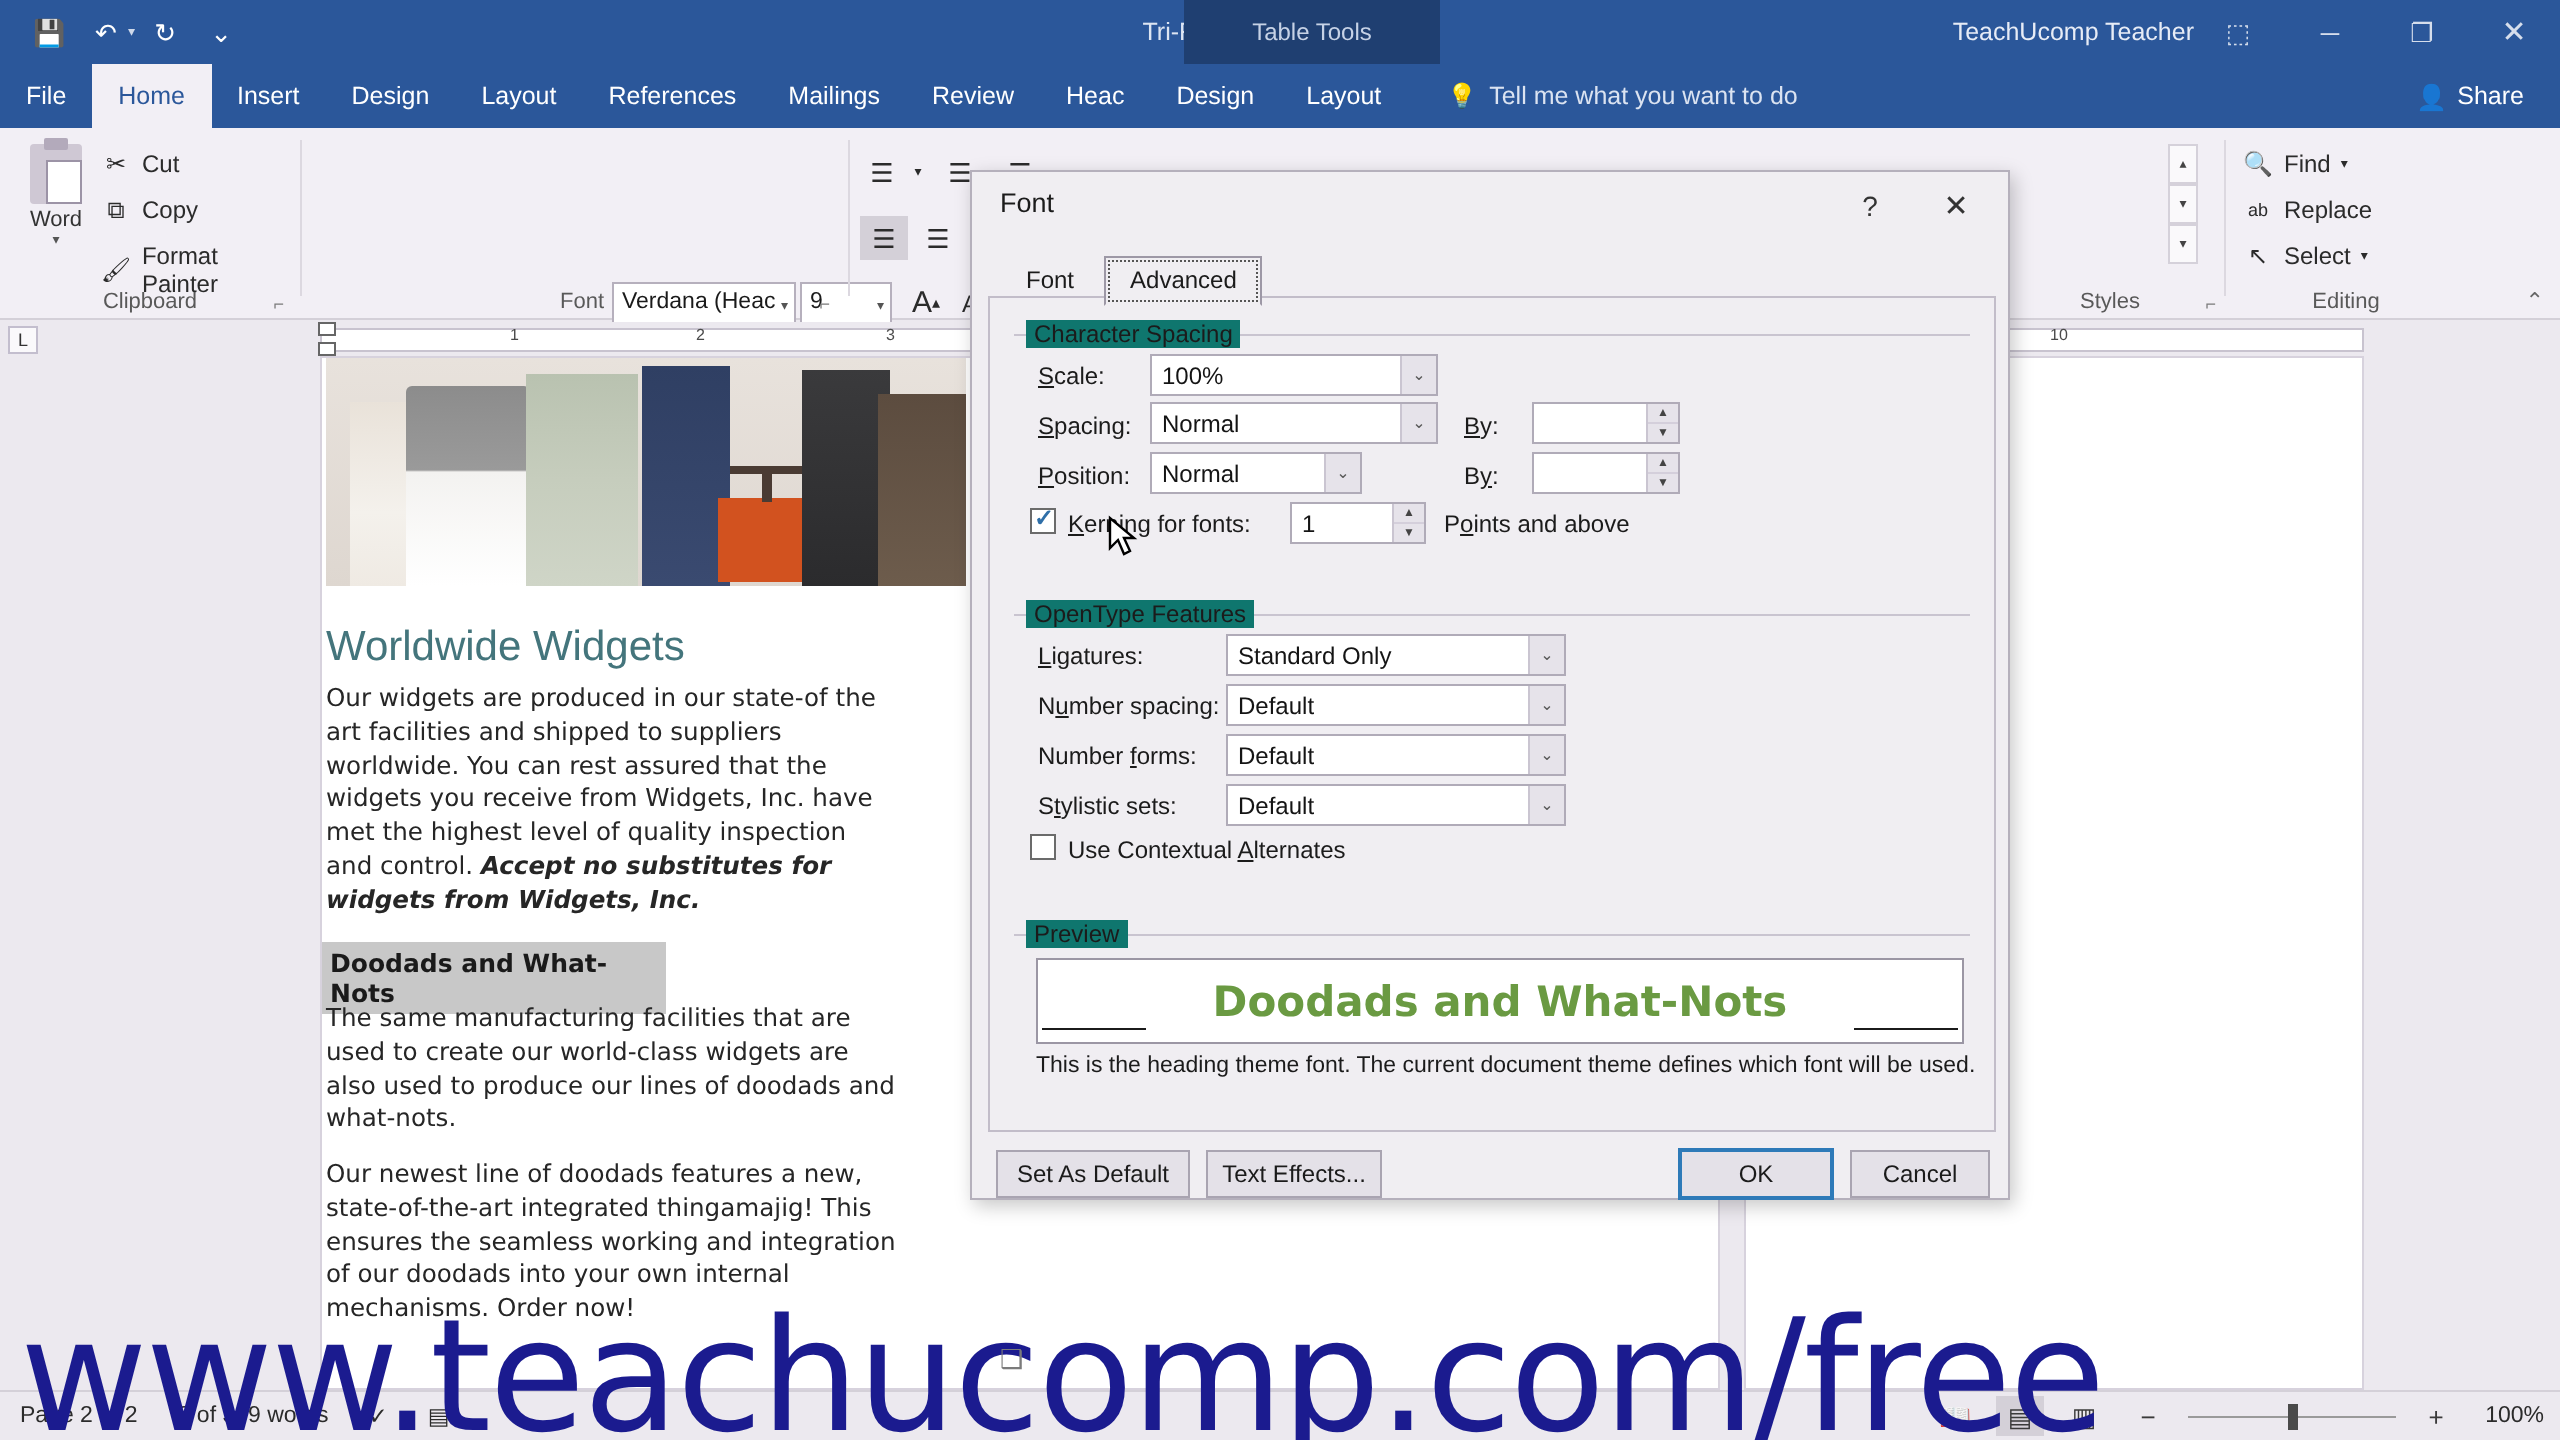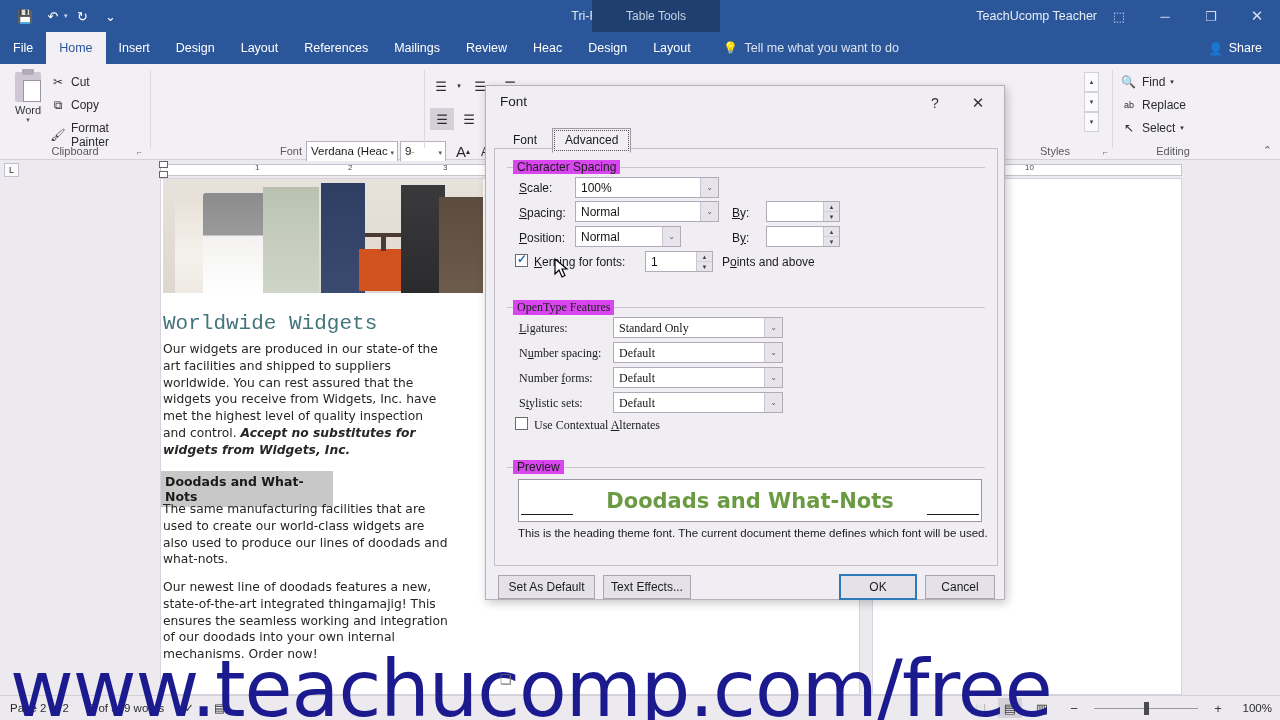--- a/index.html
+++ b/index.html
@@ -215,21 +215,21 @@
   .stool::after {
     content:''; position:absolute; left:22px; top:-16px; width:5px; height:18px; background:#4a3b33;
   }
   .shelf {
     position: absolute; right: 0; bottom: 0; width: 40px; height: 70px;
     background: #efece8; border-left: 1px solid #ded9d2;
   }
 
   .doc-h1 {
     position: absolute; color: #44757c; font-size: 21px;
-    font-family: Liberation Mono, monospace; font-weight: 400;
+    font-family: Liberation Sans, sans-serif; font-weight: 400;
   }
   .doc-p {
     position: absolute; font-size: 12.3px; line-height: 16.8px;
     color: #262626; font-family: "DejaVu Sans", sans-serif;
   }
   .doc-p b { font-weight: bold; font-style: italic; }
   .doc-h2 {
     position: absolute; font-size: 12.5px; font-weight: bold; color: #1a1a1a;
     background: #c8c8c8; font-family: "DejaVu Sans", sans-serif;
     padding: 3px 4px;
@@ -279,21 +279,21 @@
     background: #f0eef2; border: 1px solid #9d98a6; border-bottom: 1px solid #f0eef2;
     position: relative; z-index: 3;
     outline: 1px dotted #555; outline-offset: -3px; text-align: right;
   }
   .tab-panel {
     position: absolute; left: 8px; top: 62px; width: 504px; height: 418px;
     background: #f0eef2; border: 1px solid #c2bdc9;
   }
   .groupbox { position: absolute; }
   .gb-legend {
-    position: absolute; top: -7px; left: 6px; background: #d946ef;
+    position: absolute; top: -7px; left: 6px; background: #0f766e;
     padding: 0 4px; font-size: 12px; color: #1b1b1b;
   }
   .gb-line {
     position: absolute; top: 0; left: 0; right: 0; height: 1px; background: #c9c4d0;
   }
   .fld-label { position: absolute; font-size: 12px; color: #1b1b1b; }
   .fld-label u { text-decoration: underline; }
   .combo {
     position: absolute; height: 21px; background: #ffffff;
     border: 1px solid #b0abb8; font-size: 12px; color: #141414;
@@ -642,21 +642,21 @@
       <div class="spin" style="left:138px; top:84px; width:68px;">
         <span>1</span>
         <span class="spin-btns">
           <span class="spin-up">▲</span>
           <span class="spin-dn">▼</span>
         </span>
       </div>
       <div class="fld-label" style="left:215px; top:88px;">P<u>o</u>ints and above</div>
     </div>
 
-    <div class="groupbox" style="left:12px; top:158px; width:478px; height:140px;font-family:Liberation Serif, serif;">
+    <div class="groupbox" style="left:12px; top:158px; width:478px; height:140px;">
       <div class="gb-line"></div>
       <div class="gb-legend">OpenType Features</div>
 
       <div class="fld-label" style="left:12px; top:14px;"><u>L</u>igatures:</div>
       <div class="combo" style="left:106px; top:10px; width:170px;">
         <span>Standard Only</span>
         <span class="combo-btn">⌄</span>
       </div>
 
       <div class="fld-label" style="left:12px; top:39px;">N<u>u</u>mber spacing:</div>

